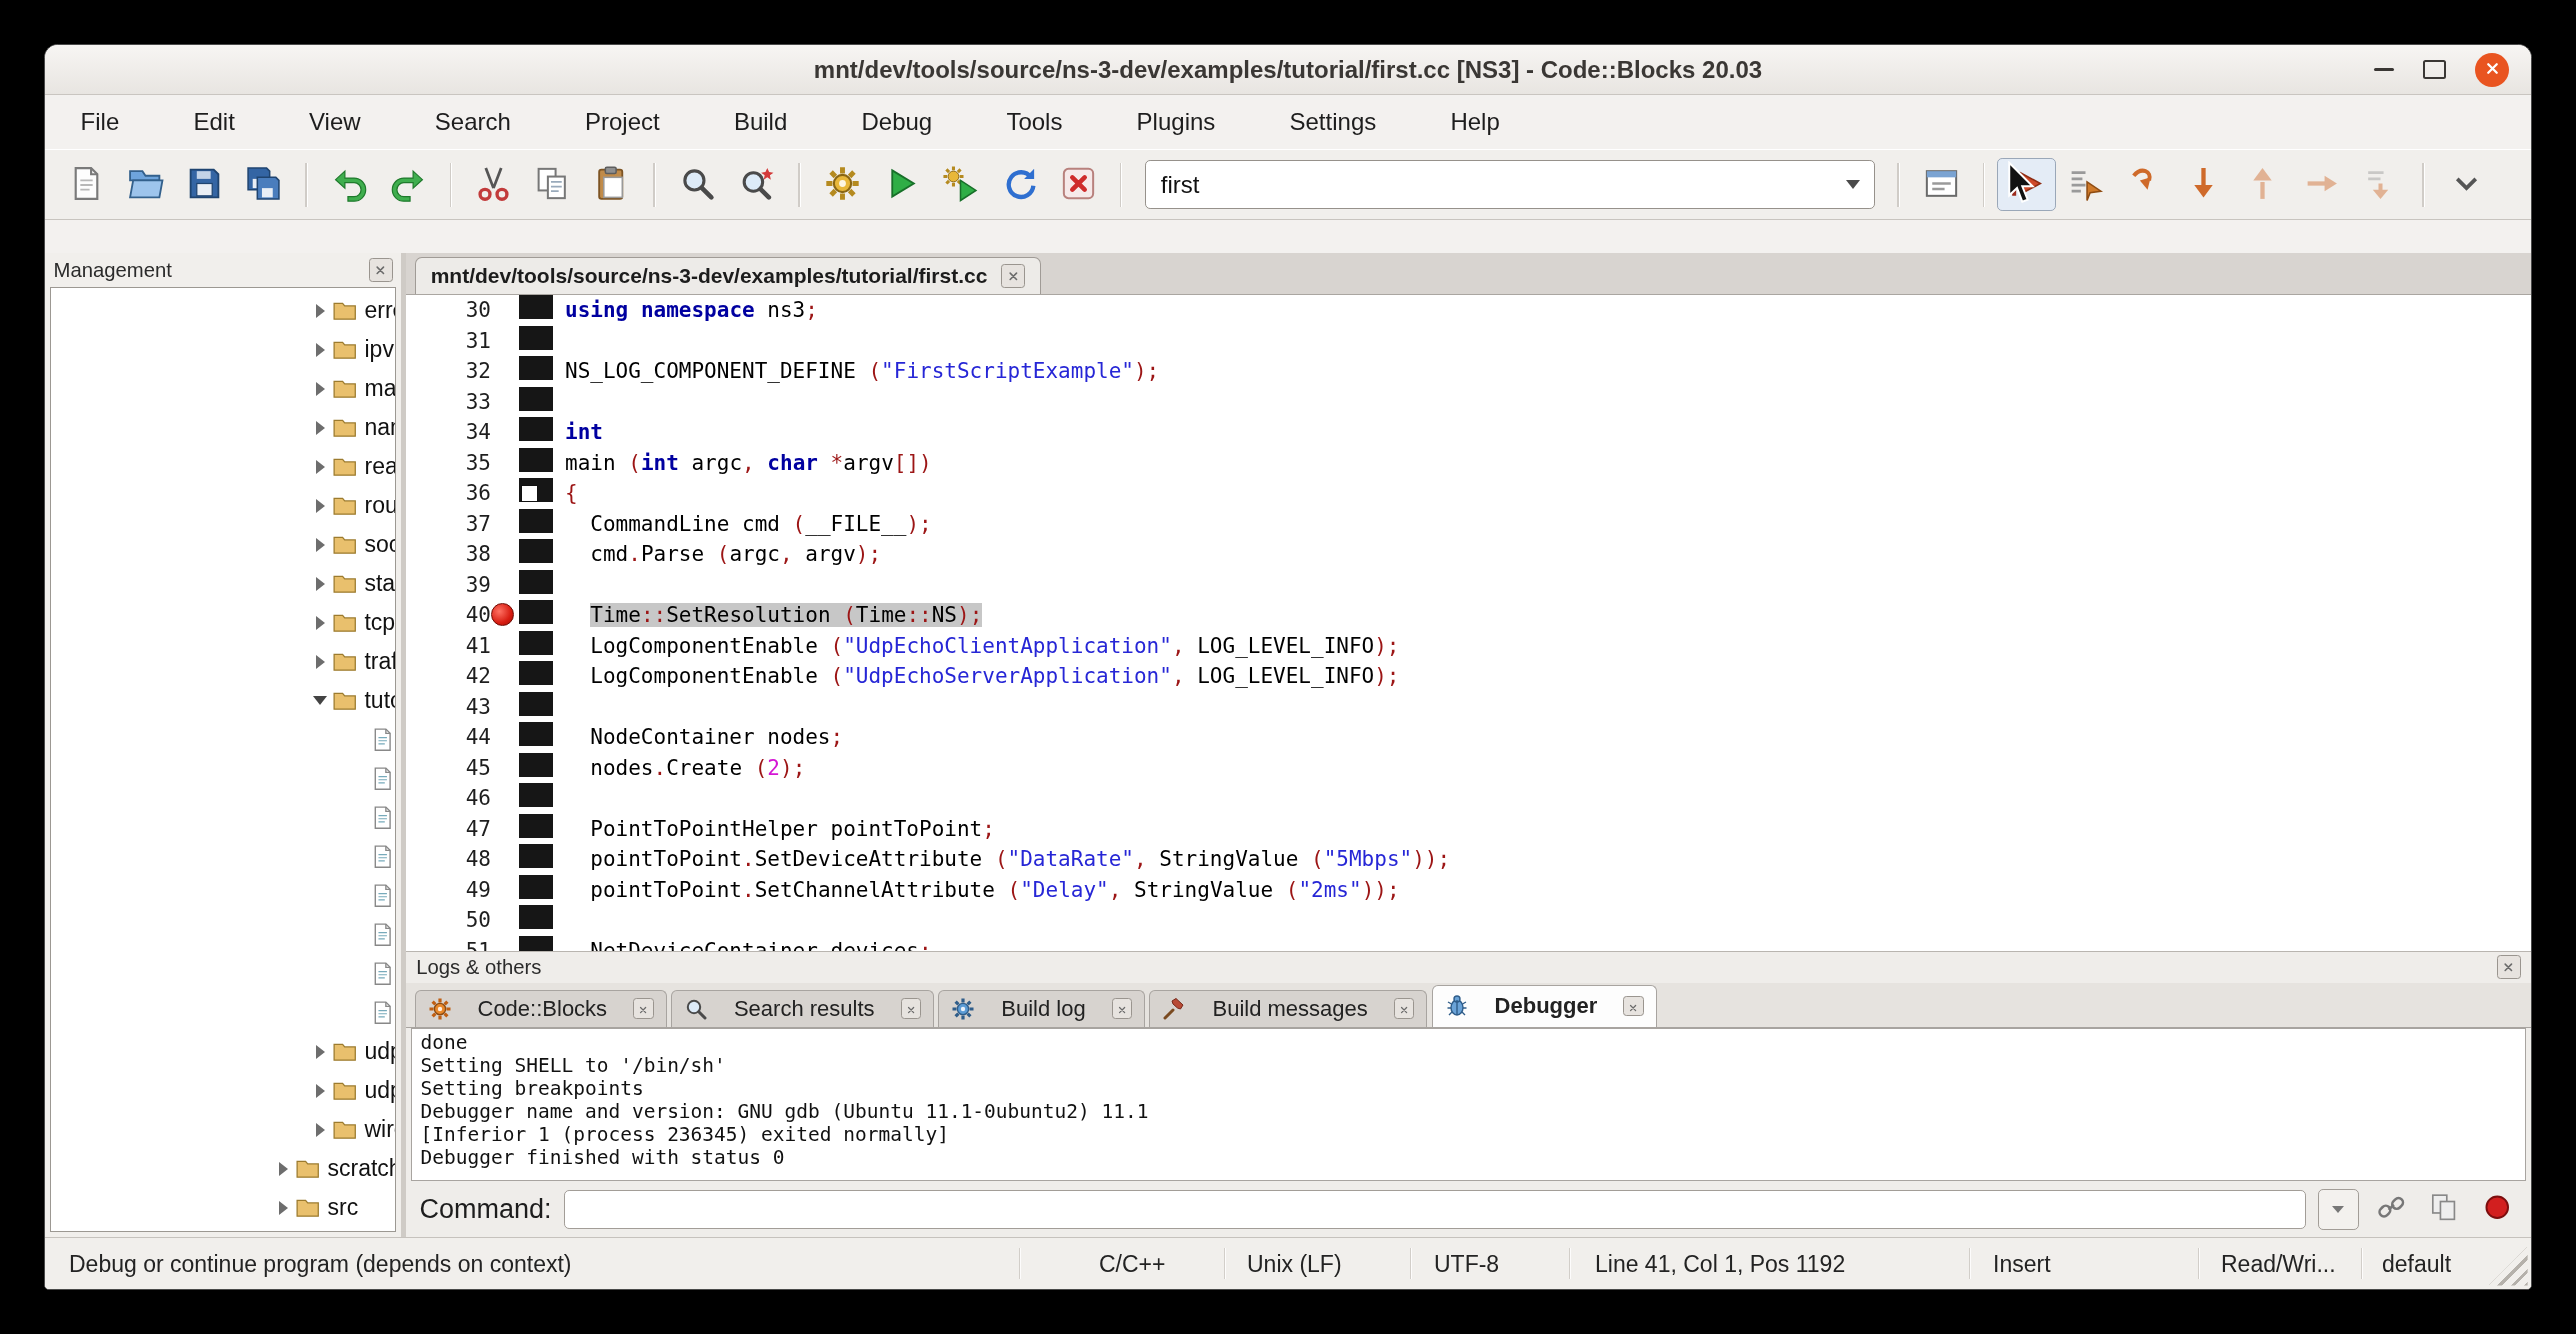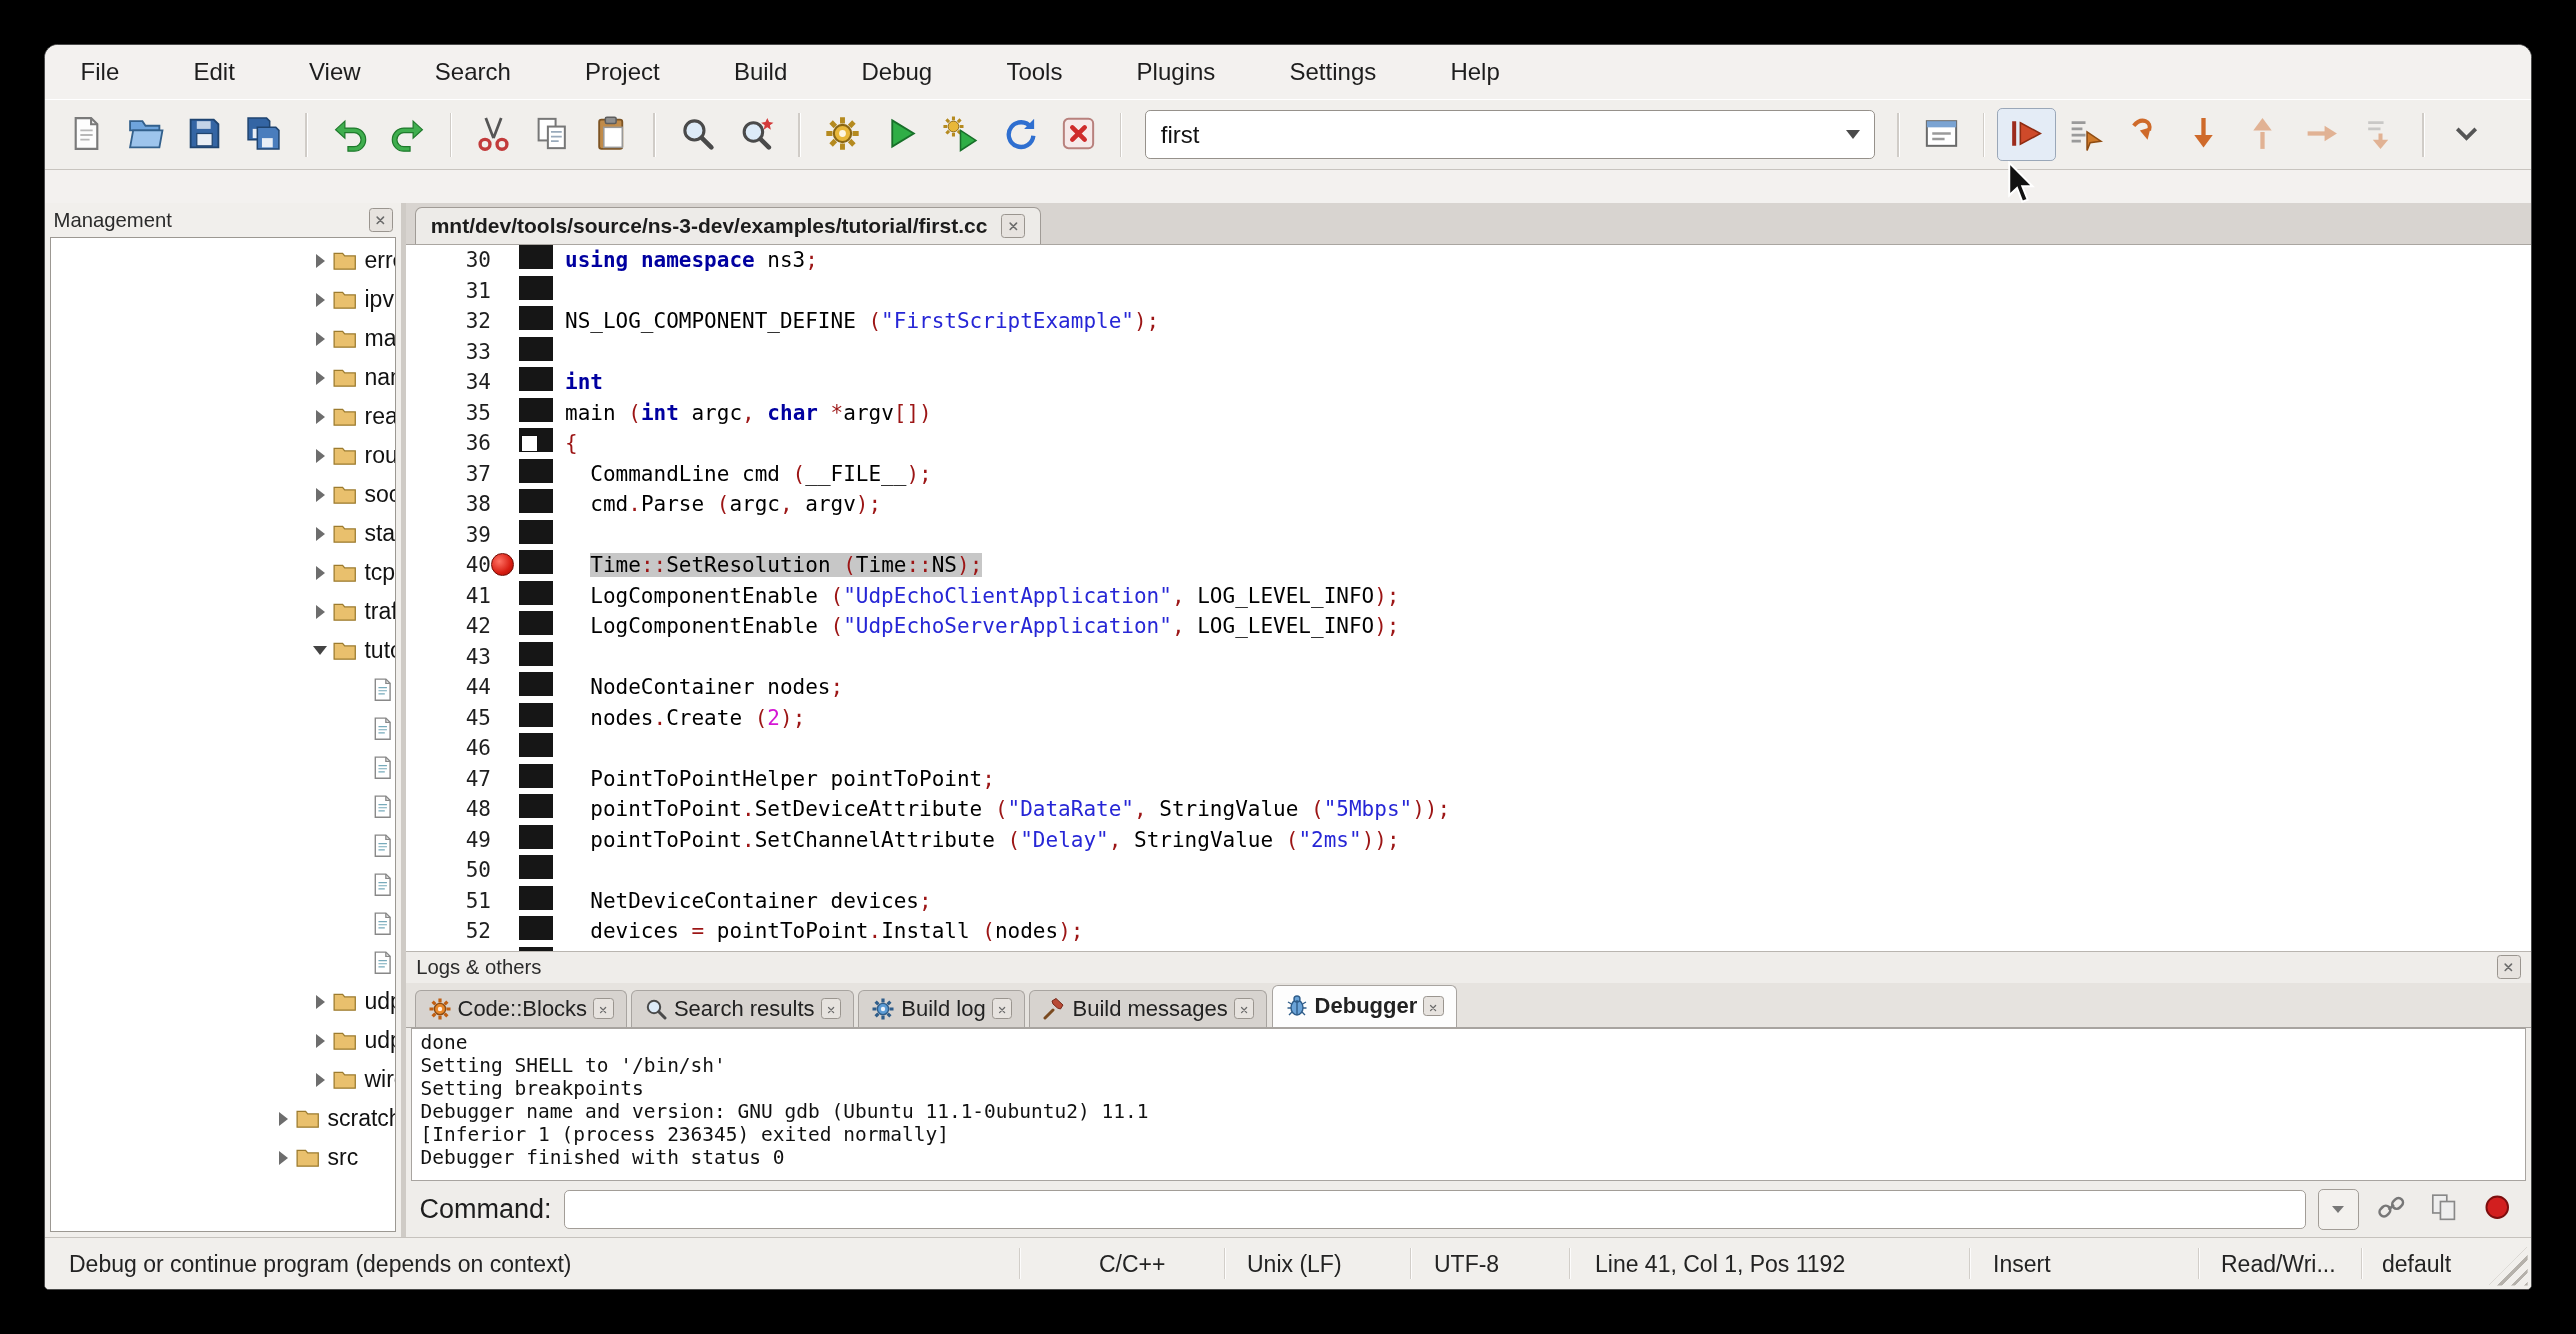--- a/index.html
+++ b/index.html
@@ -82,21 +82,21 @@
   .tk-o{color:#9c1515;}
   .tk-p{color:#000;}
   .hl{background:var(--hl,#c7c7c7);}
   
   .logs{height:285px;flex:0 0 285px;display:flex;flex-direction:column;background:#efedea;
         border-top:1.7px solid #b9b5b0;}
   .logs-header{height:30.5px;flex:0 0 30.5px;display:flex;align-items:center;justify-content:space-between;
                padding:0 10.2px 0 10.2px;font-size:20.3px;color:#2b2b2b;}
   .logs-tabs{height:44px;flex:0 0 44px;display:flex;align-items:flex-end;gap:4.2px;padding-left:8.5px;
              border-bottom:0.8px solid #a8a4a0;background:#e6e3df;}
-  .ltab{display:flex;align-items:center;gap:6px;height:36px;padding:0 12px;border:0.8px solid #a8a4a0;
+  .ltab{display:flex;align-items:center;gap:26px;height:36px;padding:0 12px;border:0.8px solid #a8a4a0;
         border-bottom:none;border-radius:6px 6px 0 0;background:#d7d3cf;font-size:22px;color:#222;}
   .ltab.active{background:#fdfdfd;font-weight:bold;height:41px;}
   .ltab .ltab-ic svg{width:24px;height:24px;display:block;}
   .ltab .xbox{width:18.6px;height:18.6px;}
   .ltab .xbox svg{width:10.2px;height:10.2px;}
   .logs-output{flex:1;background:#fff;border:0.8px solid #a8a4a0;margin:0 5.1px;padding:2.5px 8.5px;
                font-family:"DejaVu Sans Mono",monospace;font-size:19.5px;line-height:23px;color:#111;overflow:hidden;}
   .loline{white-space:pre;}
   .cmd-row{height:56px;flex:0 0 56px;display:flex;align-items:center;gap:12px;padding:0 13.5px;}
   .cmd-label{font-size:27px;color:#1d1d1d;flex:0 0 auto;}
@@ -117,20 +117,32 @@
         clip-path:polygon(100% 0,100% 100%,0 100%);}
   
   .cursor{position:absolute;left:2005px;top:161px;width:34px;height:46px;z-index:99;pointer-events:none;}
 </style>
 </head>
 <body>
 
 <div class="screen">
   <div class="window">
 
+    <div class="titlebar">
+      <div class="title">mnt/dev/tools/source/ns-3-dev/examples/tutorial/first.cc [NS3] - Code::Blocks 20.03</div>
+      <div class="win-controls">
+        <div class="wc-min"></div>
+        <div class="wc-max"></div>
+        <div class="wc-close">
+            <span><svg viewBox="0 0 24 24">
+                <path d="M6 6l12 12M18 6L6 18" stroke="#fff" stroke-width="3.2" stroke-linecap="round"></path>
+              </svg></span>
+          </div>
+      </div>
+    </div>
 
     <div class="menubar" id="menubar">
         <div class="menu-item">File</div>
         <div class="menu-item">Edit</div>
         <div class="menu-item">View</div>
         <div class="menu-item">Search</div>
         <div class="menu-item">Project</div>
         <div class="menu-item">Build</div>
         <div class="menu-item">Debug</div>
         <div class="menu-item">Tools</div>

